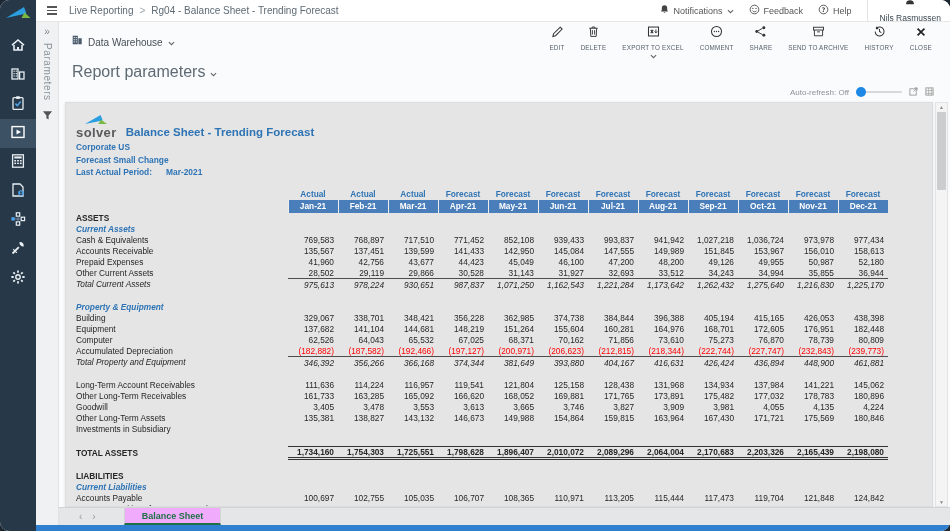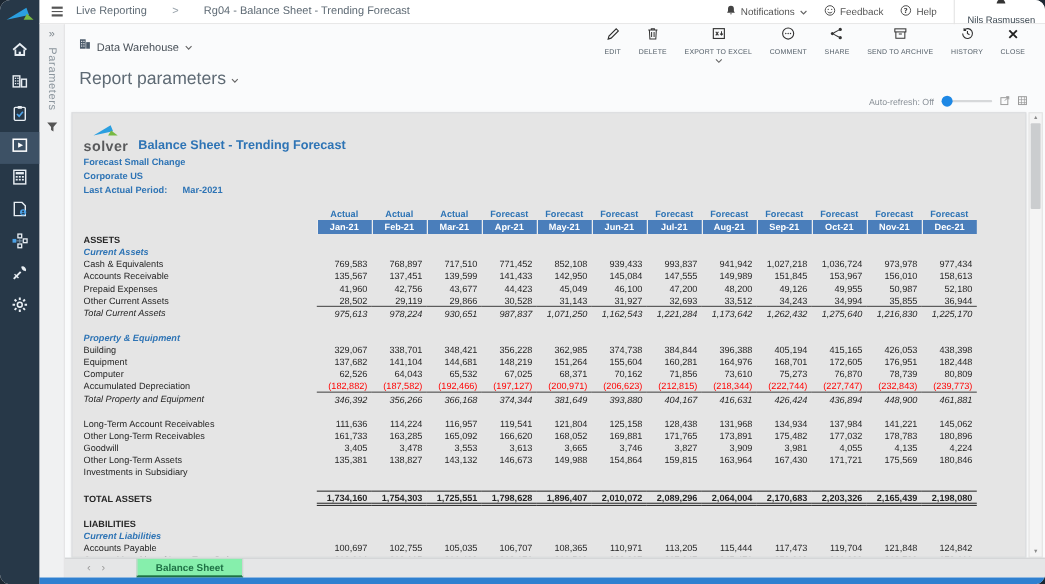--- a/index.html
+++ b/index.html
@@ -15,21 +15,21 @@
   .sidebar { width:36px; background:var(--sidebar-bg,#273848); flex-shrink:0; display:flex; flex-direction:column; align-items:center; }
   .side-logo { margin:5px 0 9px; }
   .nav-item { width:36px; height:29px; display:flex; align-items:center; justify-content:center; cursor:pointer; }
   .nav-item.active { background:#3d5165; }
 
   
   .right { flex:1; display:flex; flex-direction:column; min-width:0; }
   .topbar { height:22px; background:#fff; border-bottom:1px solid #e6e6e6; display:flex; align-items:center; padding:0 9px; gap:10px; flex-shrink:0; }
   .hamburger { display:flex; flex-direction:column; gap:2px; cursor:pointer; padding:2px; }
   .hamburger span { display:block; width:10px; height:1.4px; background:#555; }
-  .crumb { display:flex; align-items:flex-end; gap:23px; font-size:10px; color:#5e6a74; }
+  .crumb { display:flex; align-items:flex-end; gap:6px; font-size:10px; color:#5e6a74; }
   .crumb .sep { color:#9aa4ac; }
   .top-right { margin-left:auto; display:flex; align-items:center; gap:15px; }
   .top-item { display:flex; align-items:center; gap:4px; font-size:9px; color:#555; cursor:pointer; }
   .userbox { display:flex; align-items:center; gap:5px; padding-left:12px; border-left:1px solid #e3e3e3; cursor:pointer;flex-direction:column; }
   .user-name { font-size:8.5px; color:#3c4852; line-height:1.15; }
   .user-role { font-size:6px; color:#b3b8bd; letter-spacing:.3px; }
 
   .mid { flex:1; display:flex; min-height:0; }
 
   
@@ -82,21 +82,21 @@
   tr.r-total td.val { border-top:1px solid #4d4d4d; }
   tr.r-grand td { font-weight:bold; }
   tr.r-grand td.val { border-top:1.5px solid #333; border-bottom:3px double #333; }
   tr.neg td.val { color:var(--negative-red,#f00); }
   tr.r-blank td { height:12px; }
 
   
   .tabbar { height:18px; background:#e5e6e7; border-top:1px solid #d2d3d4; display:flex; align-items:stretch; padding-left:10px; flex-shrink:0; }
   .tab-nav { display:flex; align-items:center; gap:10px; padding:0 10px; color:#9b9b9b; font-size:10px; }
   .tab-nav span { cursor:pointer; }
-  .sheet-tab { background:#86efac; border-left:1px solid #d2d3d4; border-right:1px solid #d2d3d4; border-bottom:2px solid var(--tab-green,#1e7145); color:var(--tab-green,#1e7145); font-weight:bold; font-size:9px; display:flex; align-items:center; padding:0 17px; cursor:pointer; margin-left:18px; }
+  .sheet-tab { background:#f0abfc; border-left:1px solid #d2d3d4; border-right:1px solid #d2d3d4; border-bottom:2px solid var(--tab-green,#1e7145); color:var(--tab-green,#1e7145); font-weight:bold; font-size:9px; display:flex; align-items:center; padding:0 17px; cursor:pointer; margin-left:18px; }
 
   .bottom-strip { height:6px; background:var(--bottom-strip,#2f80d0); flex-shrink:0; }
 </style>
 </head>
 <body>
 
 <div class="window">
 
   <aside class="sidebar">
     <div class="side-logo"><svg viewBox="0 0 26 14" width="26" height="14">
@@ -366,22 +366,22 @@
               <div class="solver-logo">
                 <span><svg viewBox="0 0 26 12" width="24" height="11">
                       <path d="M1 11L18 1l2.4 6z" fill="#2b9fe0"></path>
                       <path d="M18.5 6.2l6.5 4.8h-9.5z" fill="#79b943"></path>
                     </svg></span>
                 <span class="solver-text">solver</span>
               </div>
               <div class="rep-title">Balance Sheet - Trending Forecast</div>
             </div>
             <div class="rep-meta">
+              <div>Corporate US</div>
               <div>Forecast Small Change</div>
-              <div>Corporate US</div>
               <div>
                 <span>Last Actual Period:</span><span class="lap-val">Mar-2021</span>
               </div>
             </div>
             <table class="rep">
               <colgroup>
                   <col style="width: 212px;">
                   <col style="width: 50px;">
                   <col style="width: 50px;">
                   <col style="width: 50px;">

